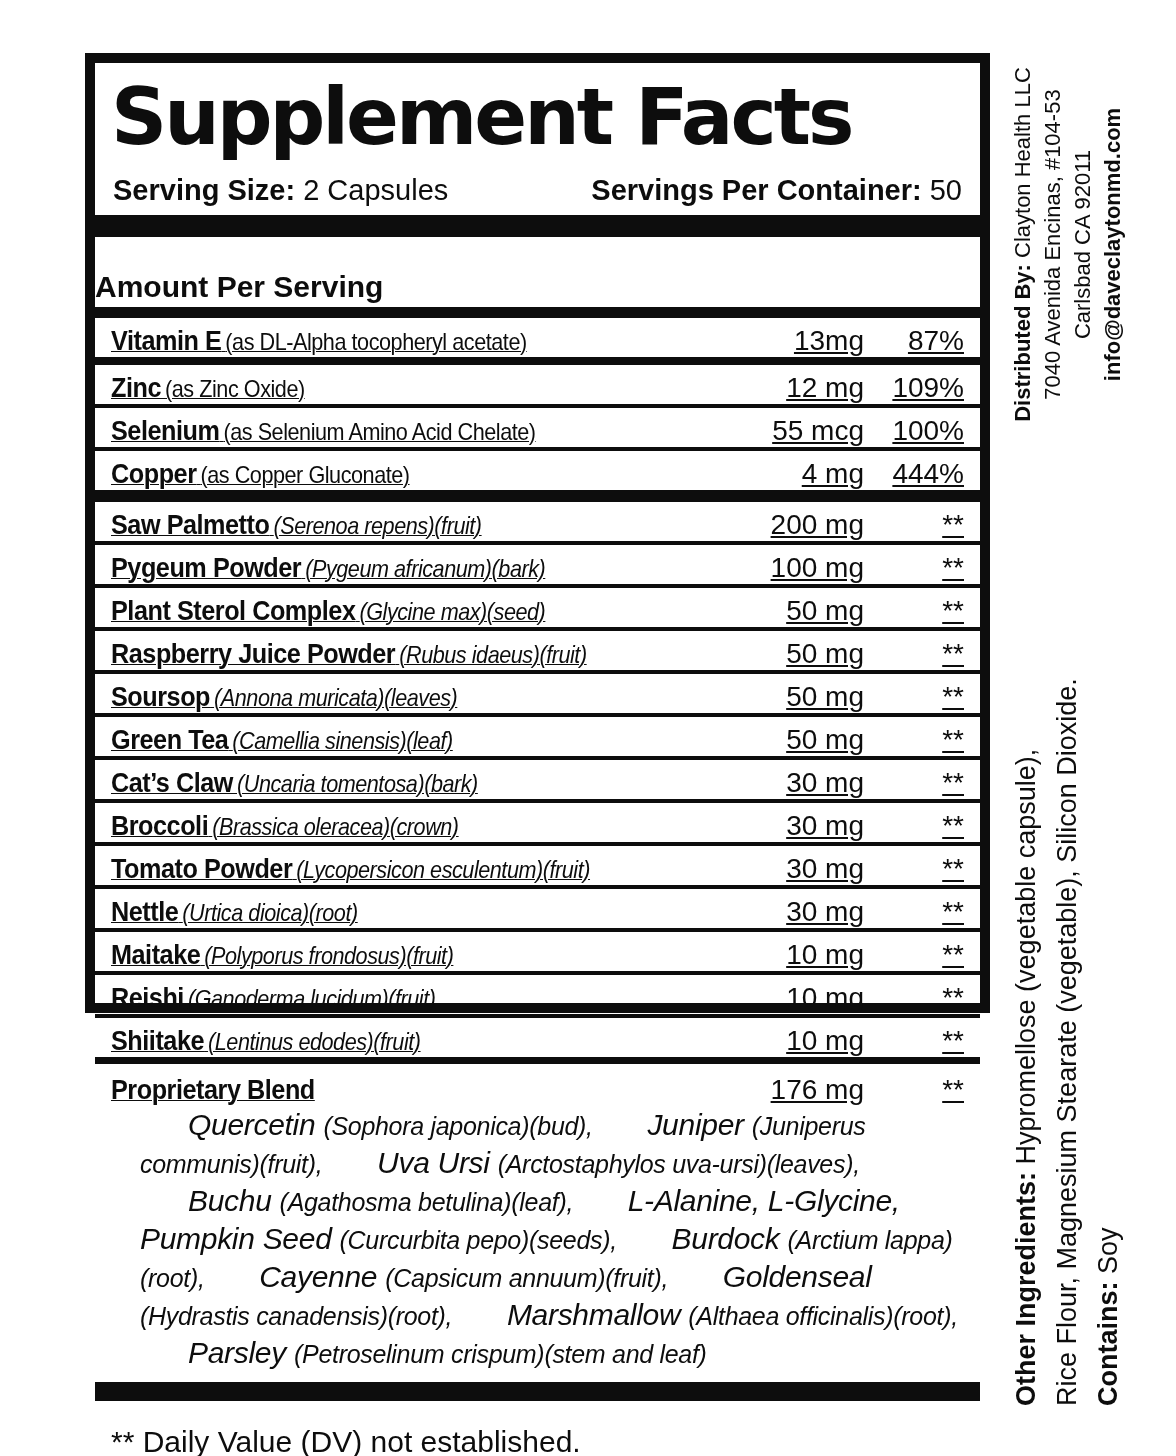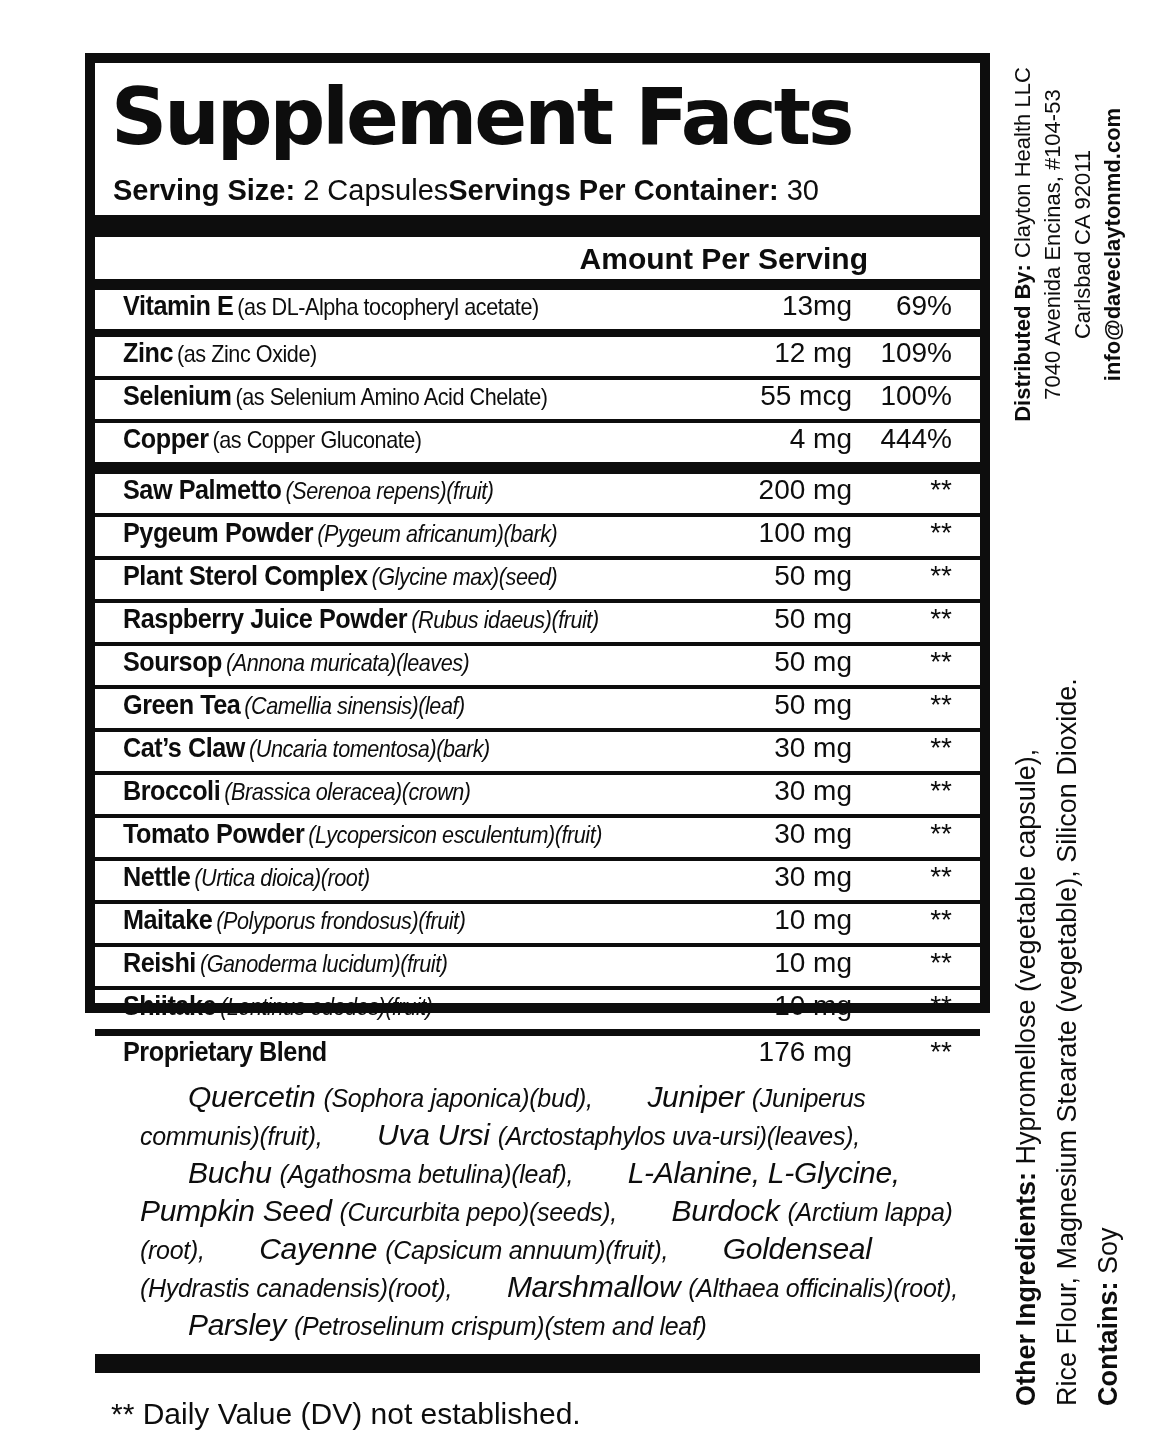--- a/index.html
+++ b/index.html
@@ -15,36 +15,36 @@
   .panel{
     position:absolute; left:85px; top:53px; width:905px; height:960px;
     border:10px solid var(--ink); box-sizing:border-box; background:#fff;
   }
   .title{
     padding:12px 16px 0; font-family:"DejaVu Sans", sans-serif;
     font-weight:bold; font-size:78px; line-height:84px; letter-spacing:-3px;
     white-space:nowrap;
   }
   .serving{
-    display:flex; padding:14px 18px 0;
+    display:flex; justify-content:space-between; padding:14px 18px 0;
     font-size:29px; line-height:34px; white-space:nowrap;
   }
   .b{ font-weight:bold; }
   .bar{ background:var(--ink); }
   .bar-thick{ height:22px; margin-top:8px; }
   .bar-med{ height:11px; }
   .bar-section{ height:12px; }
   .bar-prop{ height:7px; }
   .bar-end{ height:19px; }
   .aps{
-    text-align:right; padding:4px 112px 2px 0;
-    font-weight:bold; font-size:30px; line-height:36px;
+    padding:4px 112px 2px 0;
+    font-weight:bold; font-size:30px; line-height:36px;margin-top:28px;
   }
   .sep{ height:4px; background:var(--ink); }
-  .row{ display:flex; align-items:flex-start; height:39px; padding:0 28px; }
+  .row{ display:flex; align-items:flex-end; height:39px; padding:0 16px;text-decoration:underline; }
   .row.tall{ height:42px; }
   .namecell{ flex:1; white-space:nowrap; transform:scaleX(.9); transform-origin:0 50%; }
   .nm{ font-weight:bold; font-size:28px; letter-spacing:-0.5px; }
   .dt{ font-size:24px; letter-spacing:-0.5px; }
   .dt.latin{ font-style:italic; }
   .amt{ width:145px; text-align:right; font-size:28px; white-space:nowrap; }
   .dv{ width:100px; text-align:right; font-size:28px; white-space:nowrap; }
   .blend{
     padding:2px 18px 8px 45px; font-style:italic; line-height:33px;
     letter-spacing:-0.3px;
@@ -71,35 +71,35 @@
 
   <div class="title">Supplement Facts</div>
 
   <div class="serving">
     <span>
       <span class="b">Serving Size:</span>
       <span>2 Capsules</span>
     </span>
     <span>
       <span class="b">Servings Per Container:</span>
-      <span>30</span>
+      <span>50</span>
     </span>
   </div>
 
   <div class="bar bar-thick"></div>
 
   <div class="aps">Amount Per Serving</div>
 
   <div class="bar bar-med"></div>
 
   <div id="vitamin-rows">
       <div class="row">
         <span class="namecell"><span class="nm">Vitamin E</span> <span class="dt">(as DL-Alpha tocopheryl acetate)</span></span>
         <span class="amt">13mg</span>
-        <span class="dv">69%</span>
+        <span class="dv">87%</span>
       </div>
       <div class="sep"></div>
       <div class="sep"></div>
       <div class="row">
         <span class="namecell"><span class="nm">Zinc</span> <span class="dt">(as Zinc Oxide)</span></span>
         <span class="amt">12 mg</span>
         <span class="dv">109%</span>
       </div>
       <div class="sep"></div>
       <div class="row">

